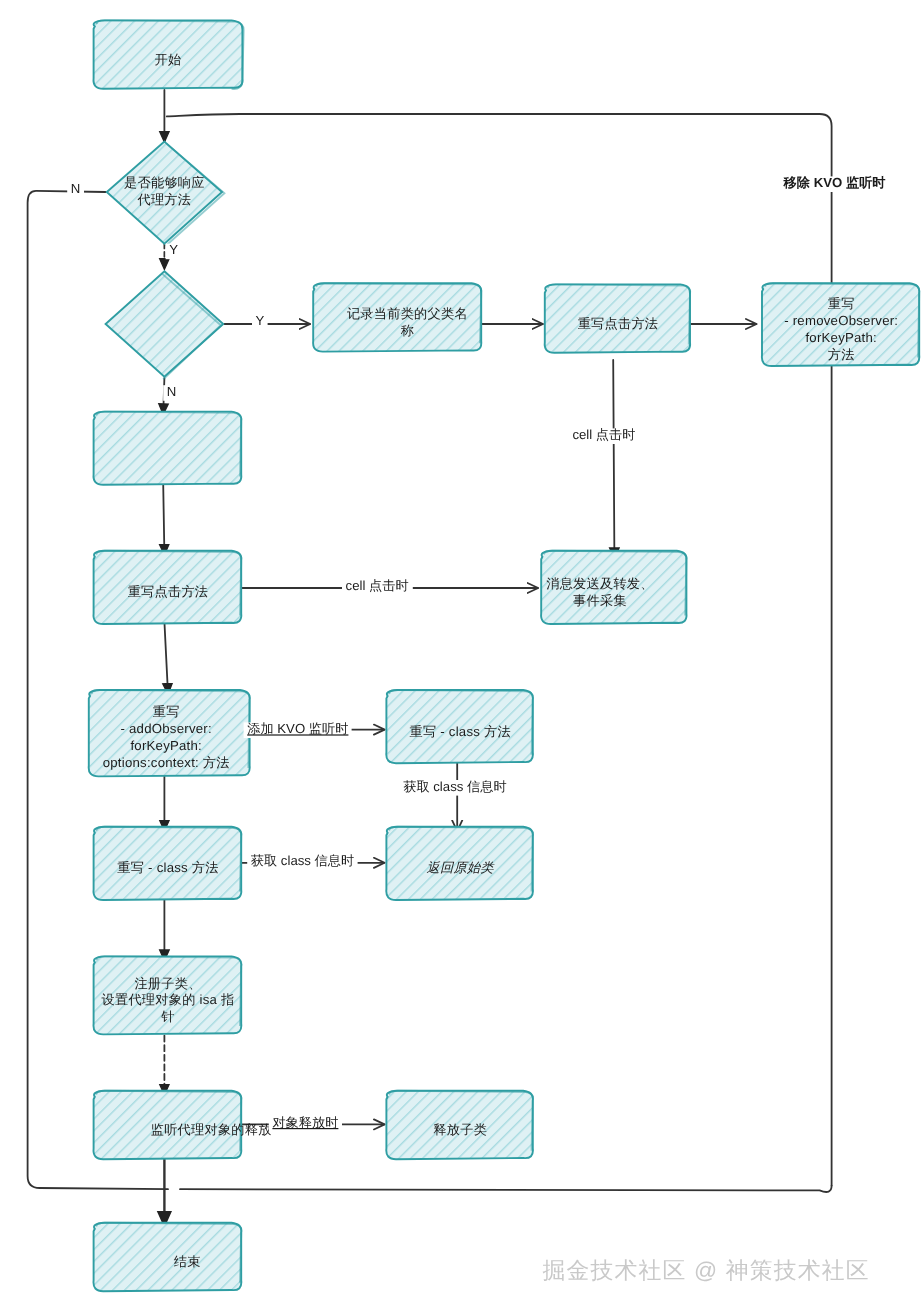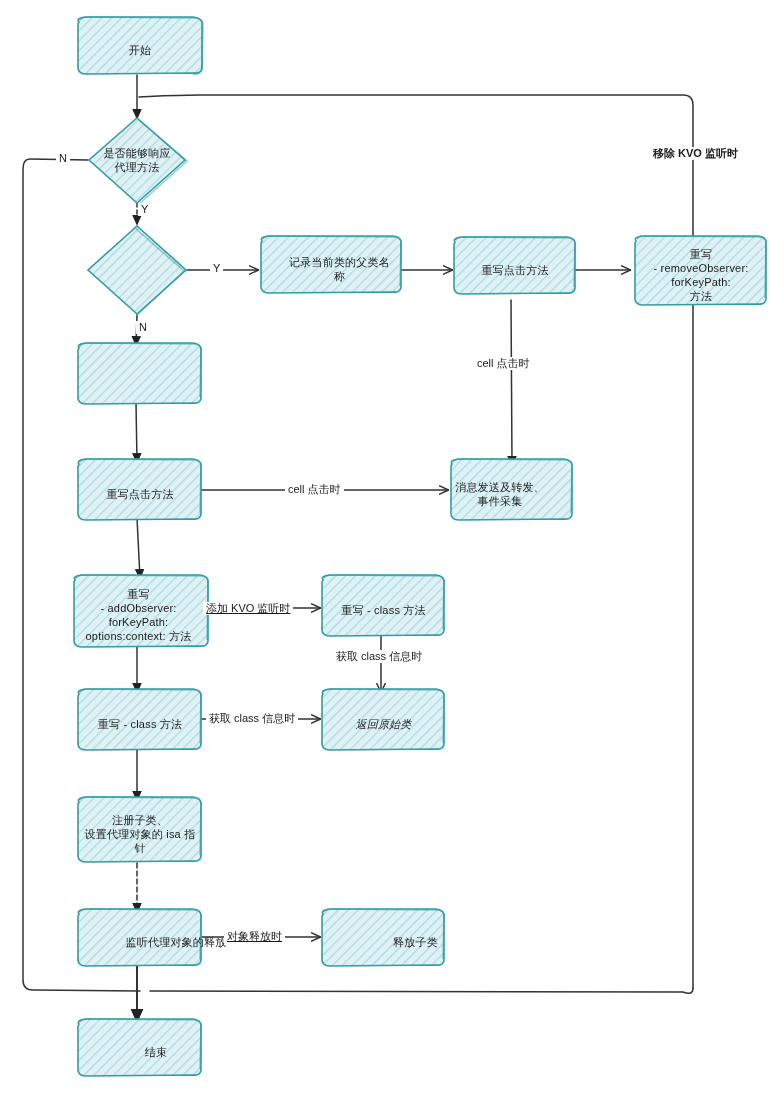--- a/index.html
+++ b/index.html
@@ -225,29 +225,30 @@
 - addObserver:
 forKeyPath:
 options:context: 方法</div>
   <div class="node-text" style="left:323px; top:580px; width:121px; height:60px;">重写 - class 方法</div>
   <div class="node-text" style="left:79px;  top:694px; width:122px; height:60px;">重写 - class 方法</div>
   <div class="node-text" style="left:323px; top:694px; width:121px; height:60px;font-style:italic;">返回原始类</div>
   <div class="node-text" style="left:77px;  top:802px; width:126px; height:64px;">注册子类、
 设置代理对象的 isa 指
 针</div>
   <div class="node-text" style="left:77px;  top:914px; width:126px; height:56px;margin-left:36px;">监听代理对象的释放</div>
-  <div class="node-text" style="left:323px; top:914px; width:121px; height:56px;margin-left:32px;">释放子类</div>
+  <div class="node-text" style="left:323px; top:914px; width:121px; height:56px;">释放子类</div>
   <div class="node-text" style="left:95px;  top:1024px;width:122px; height:56px;">结束</div>
 
   <div class="edge-label" style="left:56px;  top:152px;">N</div>
   <div class="edge-label" style="left:138px; top:203px;">Y</div>
   <div class="edge-label" style="left:210px; top:262px;">Y</div>
   <div class="edge-label" style="left:136px; top:321px;">N</div>
   <div class="edge-label" style="left:650px; top:147px;font-weight:bold;">移除 KVO 监听时</div>
   <div class="edge-label" style="left:474px; top:357px;">cell 点击时</div>
   <div class="edge-label" style="left:285px; top:483px;">cell 点击时</div>
   <div class="edge-label" style="left:203px; top:602px;text-decoration:underline;">添加 KVO 监听时</div>
   <div class="edge-label" style="left:333px; top:650px;">获取 class 信息时</div>
   <div class="edge-label" style="left:206px; top:712px;">获取 class 信息时</div>
   <div class="edge-label" style="left:224px; top:930px;text-decoration:underline;">对象释放时</div>
 
+  <div class="watermark" style="left:452px; top:1046px;">掘金技术社区 @ 神策技术社区</div>
 
 </div>
 
 </body></html>

